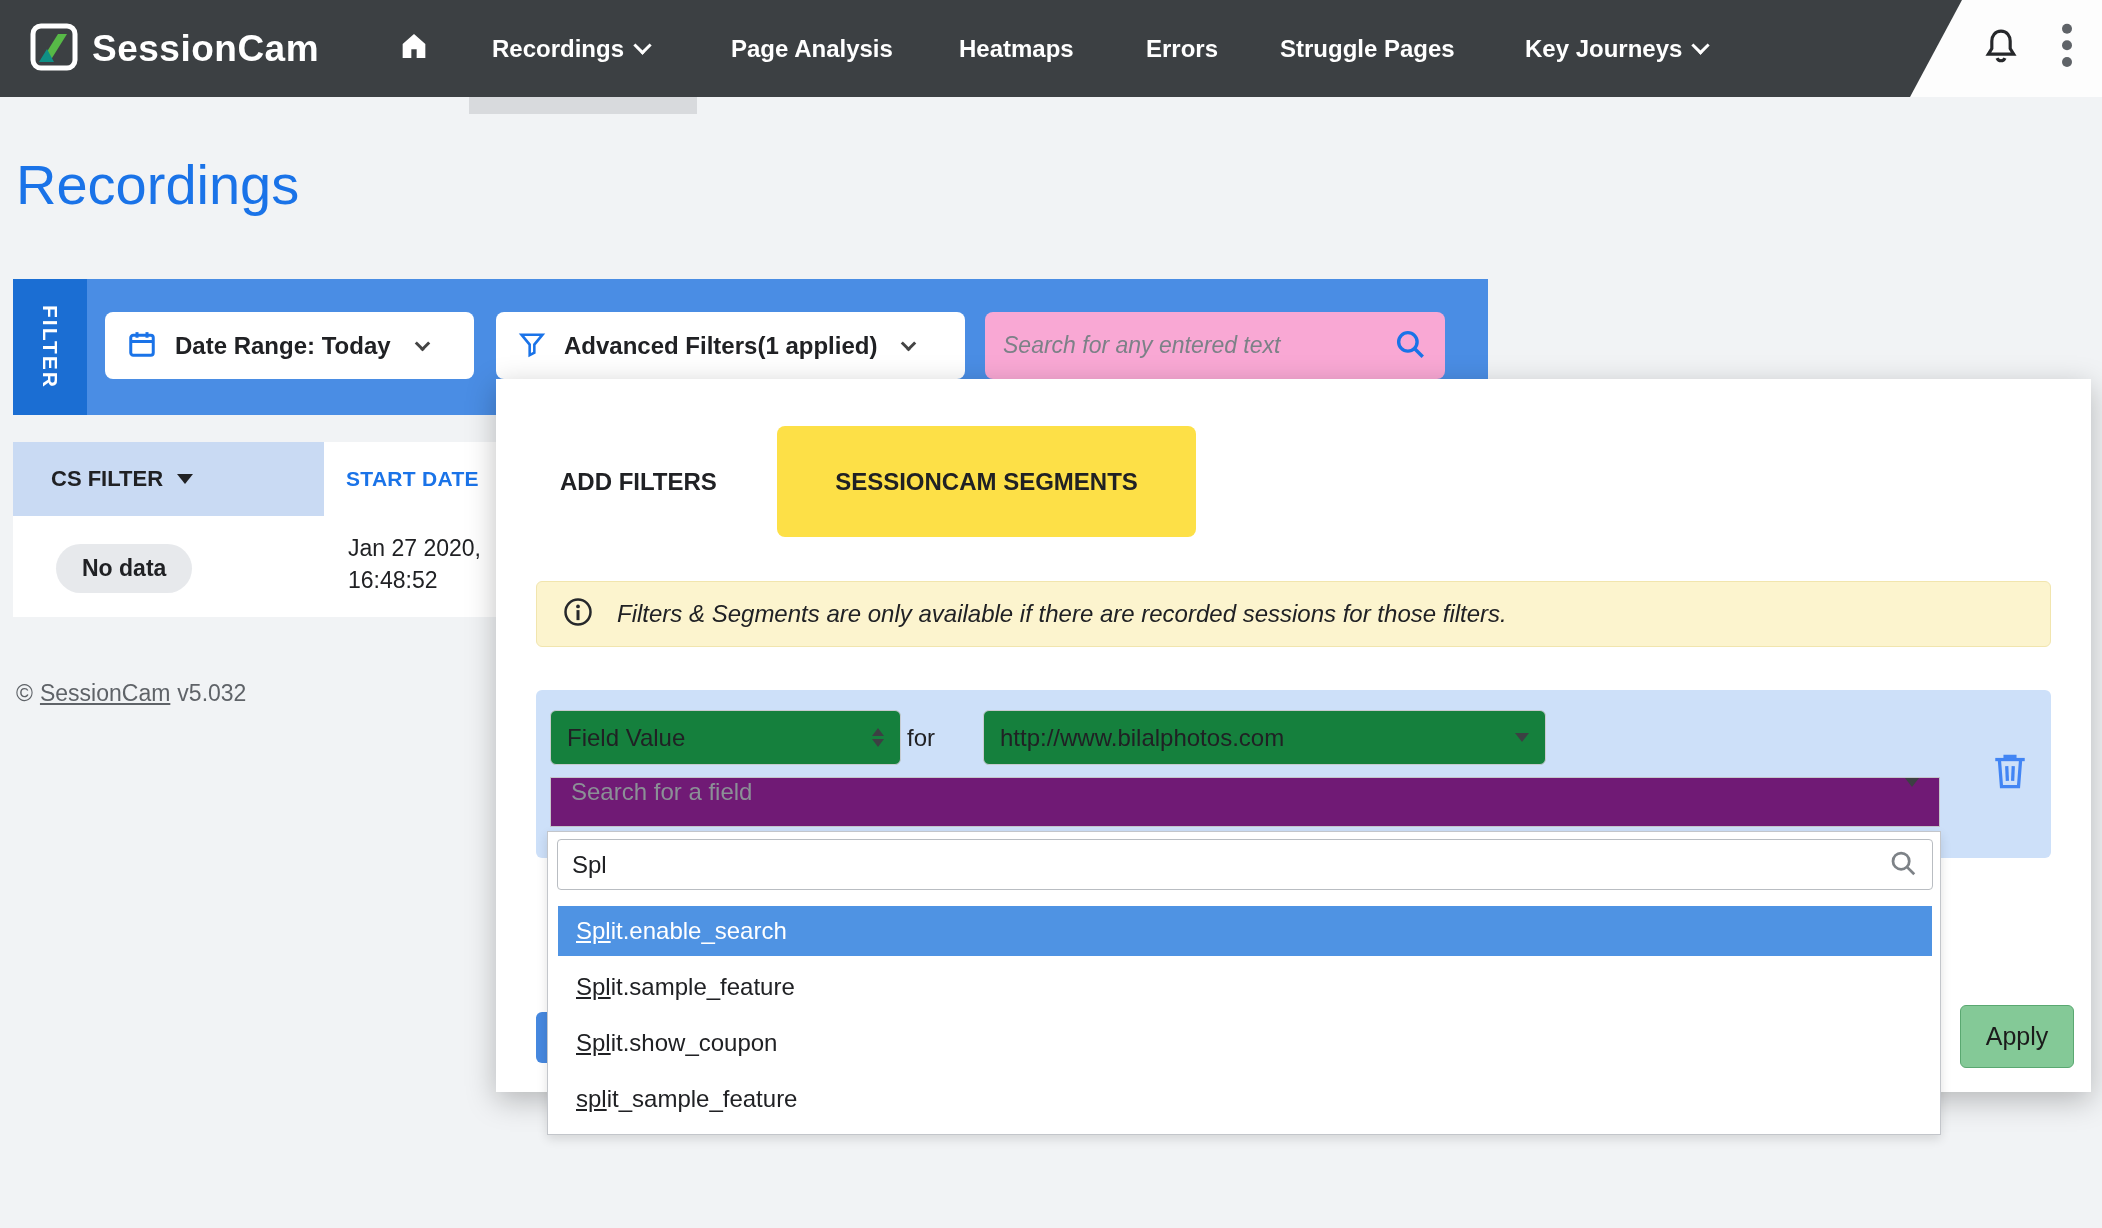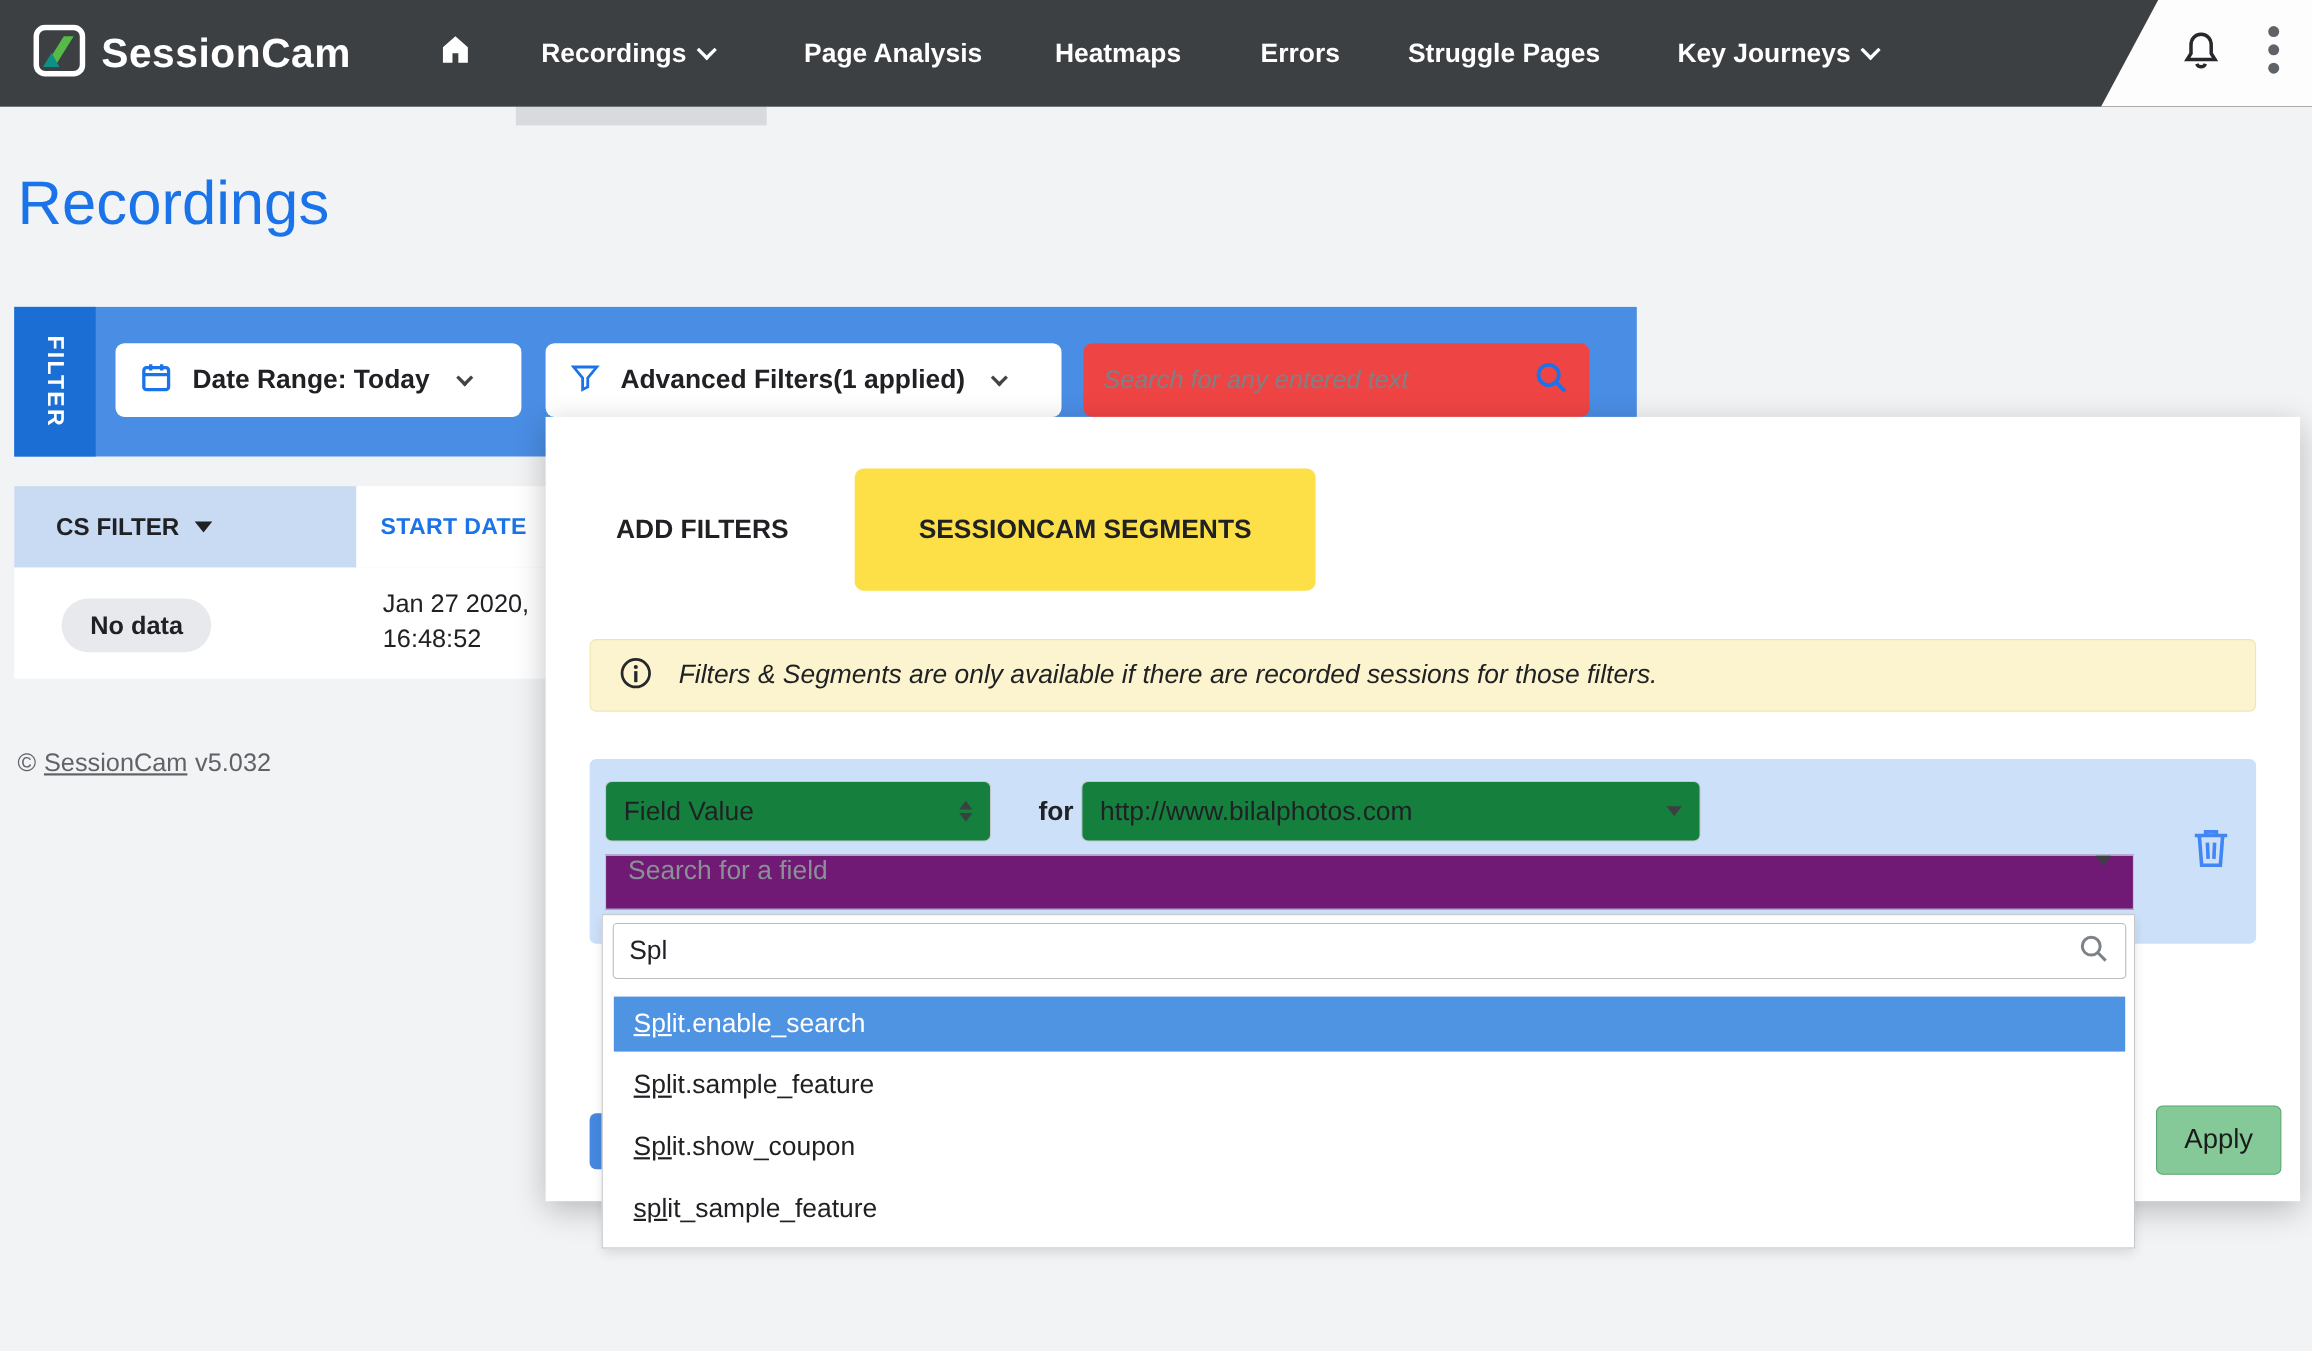--- a/index.html
+++ b/index.html
@@ -28,21 +28,21 @@
   .filter-tab { position:absolute; left:0; top:0; width:74px; height:136px; background:#1b6ed3;
                 display:flex; align-items:center; justify-content:center; }
   .filter-tab span { writing-mode:vertical-rl; color:#fff; font-weight:bold; font-size:21px; letter-spacing:2px; }
   .bar-btn { position:absolute; top:33px; height:67px; background:#fff; border-radius:8px;
              display:flex; align-items:center; padding:0 22px; gap:18px; cursor:pointer; }
   .bar-btn .lbl { font-size:24px; font-weight:bold; color:#202124; }
   .btn-chev { width:11px; height:11px; border-right:3px solid #444; border-bottom:3px solid #444;
               transform:rotate(45deg); margin-top:-5px; margin-left:8px; }
   .date-btn { left:92px; width:369px; }
   .adv-btn  { left:483px; width:469px; }
-  .search-box { position:absolute; left:972px; top:33px; width:460px; height:67px; background:#ef4444;
+  .search-box { position:absolute; left:972px; top:33px; width:460px; height:67px; background:#f9a8d4;
                 border-radius:8px; display:flex; align-items:center; padding:0 18px; }
   .search-box input { flex:1; border:none; outline:none; font-size:23px; font-style:italic;
                       color:#333; font-family:"Liberation Sans", sans-serif; background:transparent; }
   .search-box input::placeholder { color:#7c8187; opacity:1; }
   
   .th-cs { position:absolute; left:13px; top:442px; width:311px; height:74px; background:#c9daf3;
            display:flex; align-items:center; padding-left:38px; gap:14px; cursor:pointer; }
   .th-cs .t { font-size:22px; font-weight:bold; }
   .sort-caret { width:0; height:0; border-left:8px solid transparent; border-right:8px solid transparent;
                 border-top:10px solid #202124; }
@@ -67,22 +67,22 @@
   .banner { position:absolute; left:40px; top:202px; width:1515px; height:66px; background:#fcf4ce;
             border:1px solid #f1e5ae; border-radius:6px; display:flex; align-items:center;
             padding-left:26px; gap:24px; }
   .banner .txt { font-size:24px; font-style:italic; color:#202124; }
   .blue-section { position:absolute; left:40px; top:311px; width:1515px; height:168px;
                   background:#cde0f9; border-radius:6px; }
   .select { position:absolute; background:#15803d; border:1px solid #c6cad0; border-radius:6px;
             display:flex; align-items:center; padding:0 16px; font-size:24px; cursor:pointer; }
   .sel-field { left:54px; top:331px; width:351px; height:55px; }
   .sel-site  { left:487px; top:331px; width:563px; height:55px; }
-  .for-lbl { position:absolute; left:448px; top:331px; height:55px; display:flex; align-items:center;
-             font-size:24px; font-weight:bold; }
+  .for-lbl { position:absolute; left:411px; top:331px; height:55px; display:flex; align-items:center;
+             font-size:24px; font-weight:normal; }
   .tri-down { width:0; height:0; border-left:7px solid transparent; border-right:7px solid transparent;
               border-top:9px solid #3c4043; margin-left:auto; }
   .updown { margin-left:auto; display:flex; flex-direction:column; gap:3px; align-items:center; }
   .updown .up { width:0;height:0;border-left:6px solid transparent;border-right:6px solid transparent;
                 border-bottom:8px solid #3c4043; }
   .updown .dn { width:0;height:0;border-left:6px solid transparent;border-right:6px solid transparent;
                 border-top:8px solid #3c4043; }
   .trash-btn { position:absolute; left:1496px; top:372px; width:40px; height:44px; cursor:pointer; }
   .combo { position:absolute; left:54px; top:398px; width:1390px; height:50px; background:#701a75;
            border:1px solid #c3c6cb; display:flex; align-items:flex-start; padding:0 20px; cursor:pointer; }

